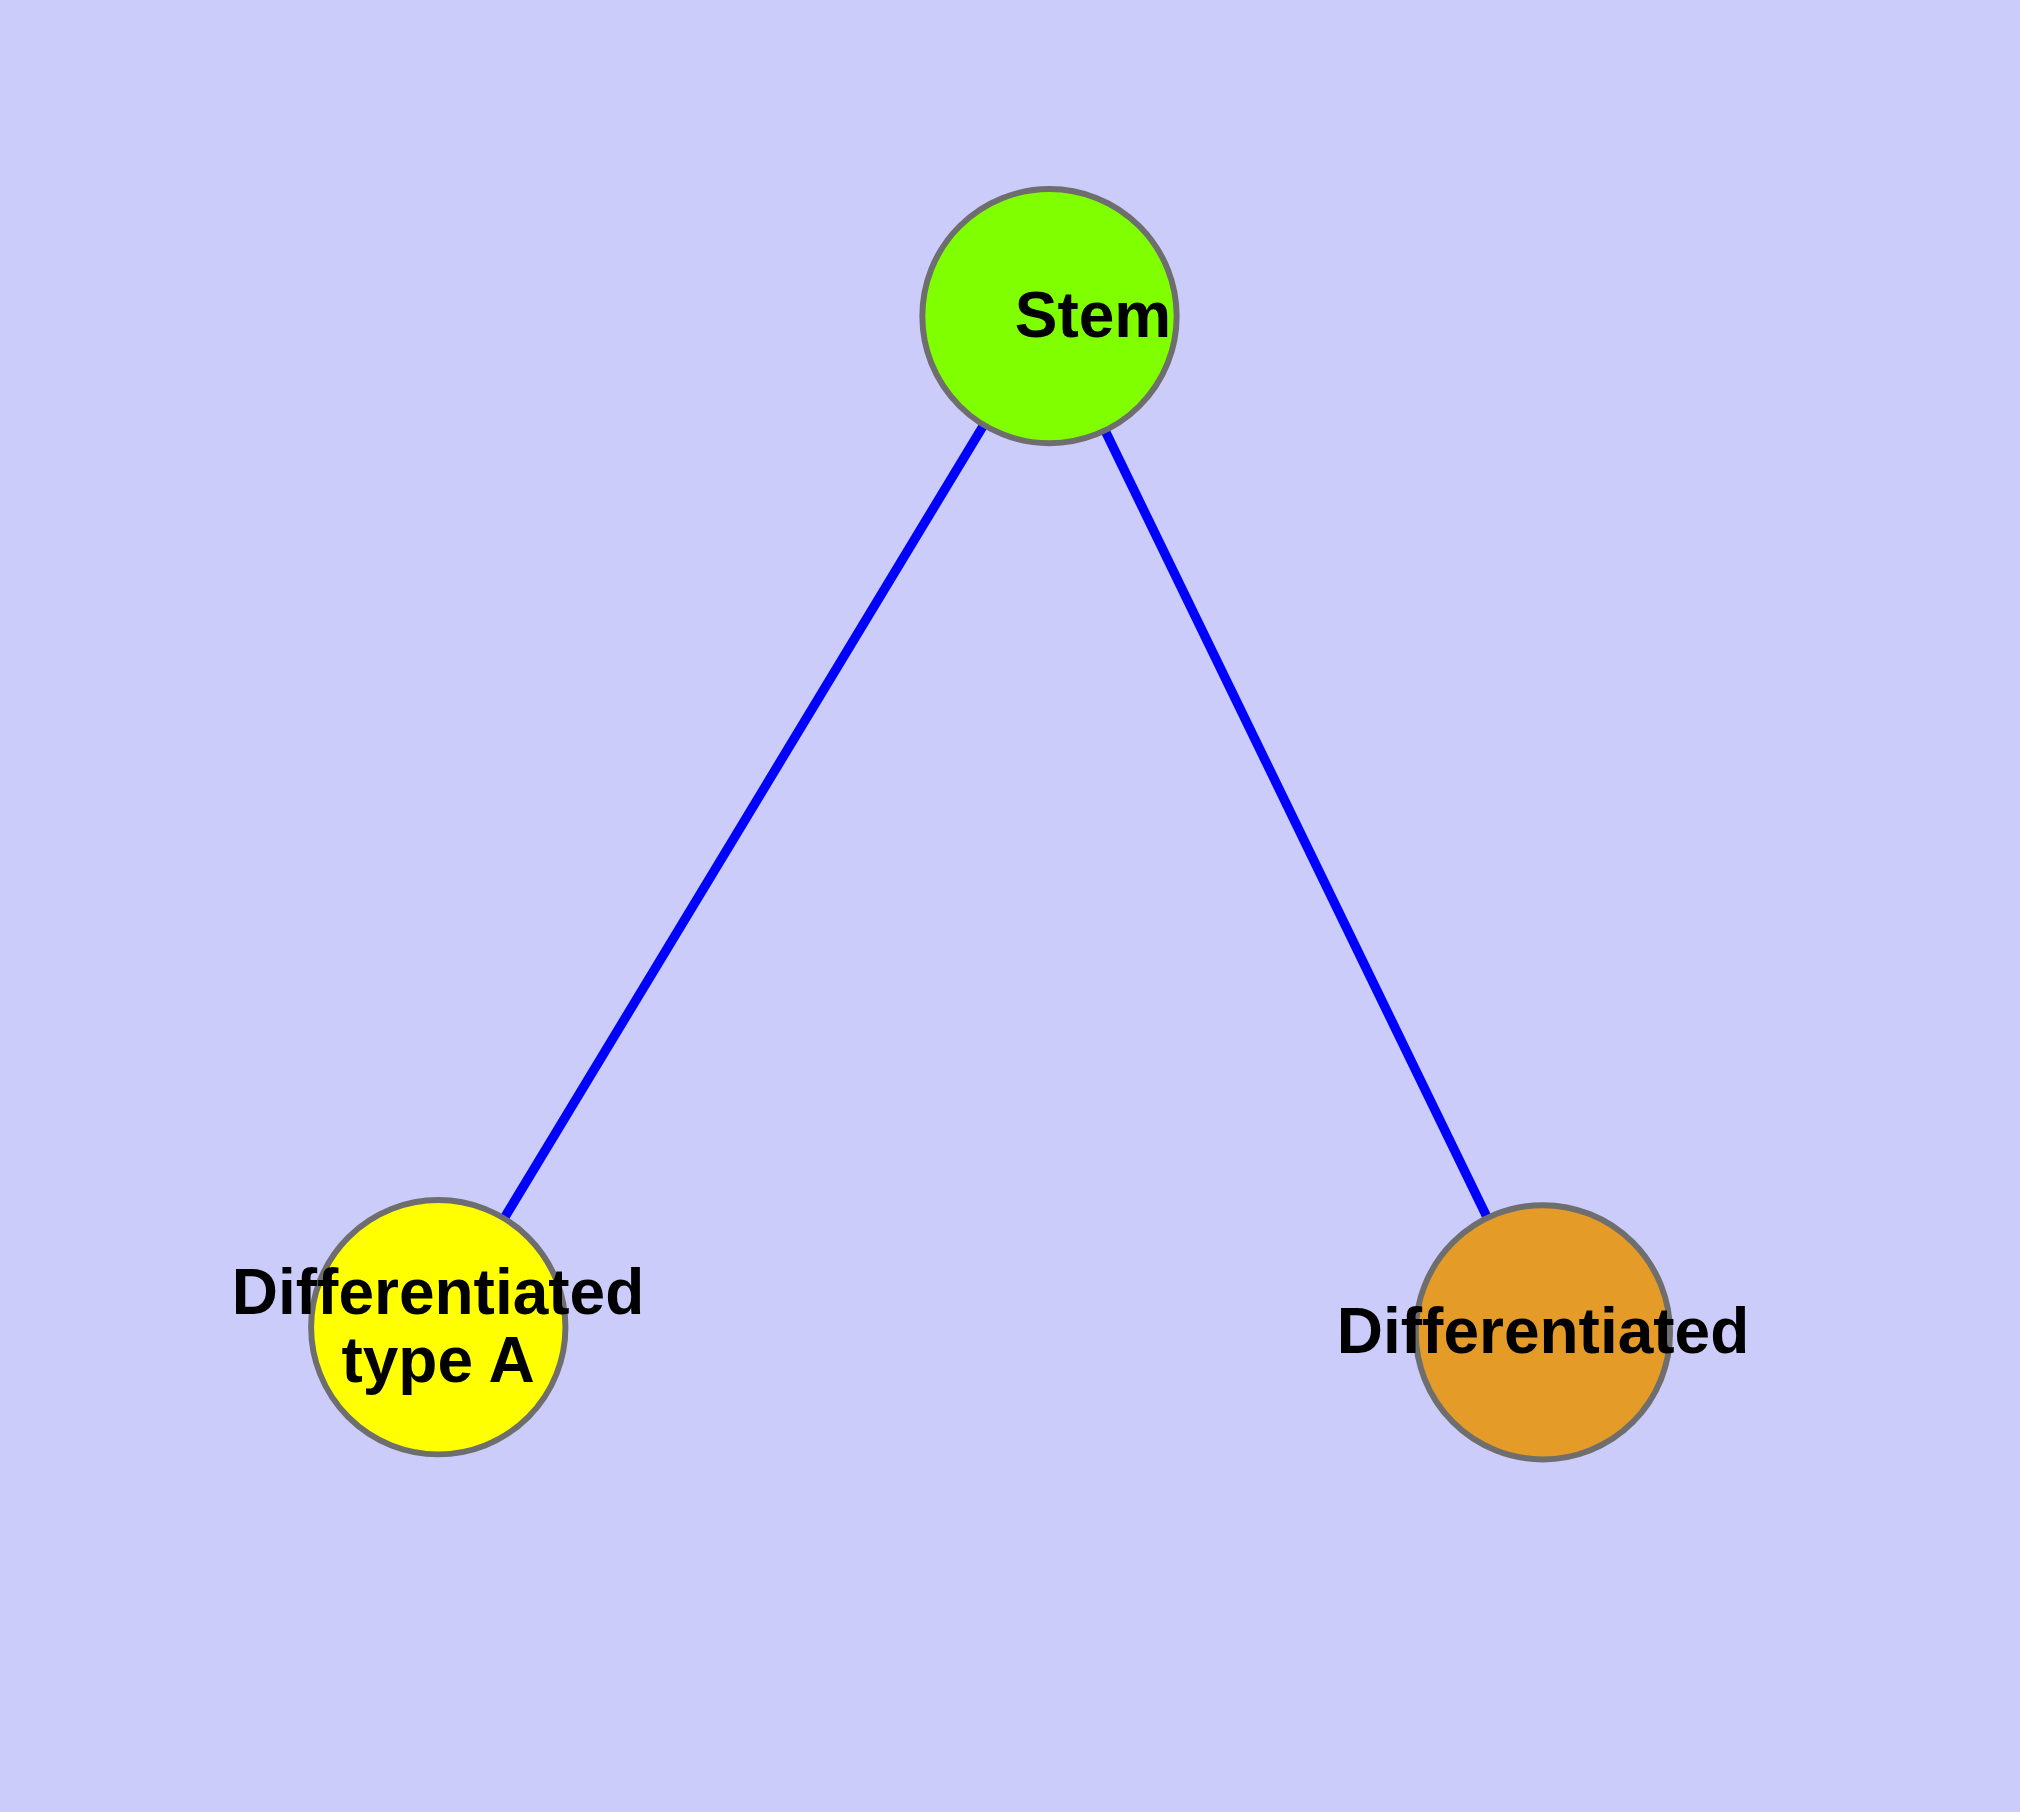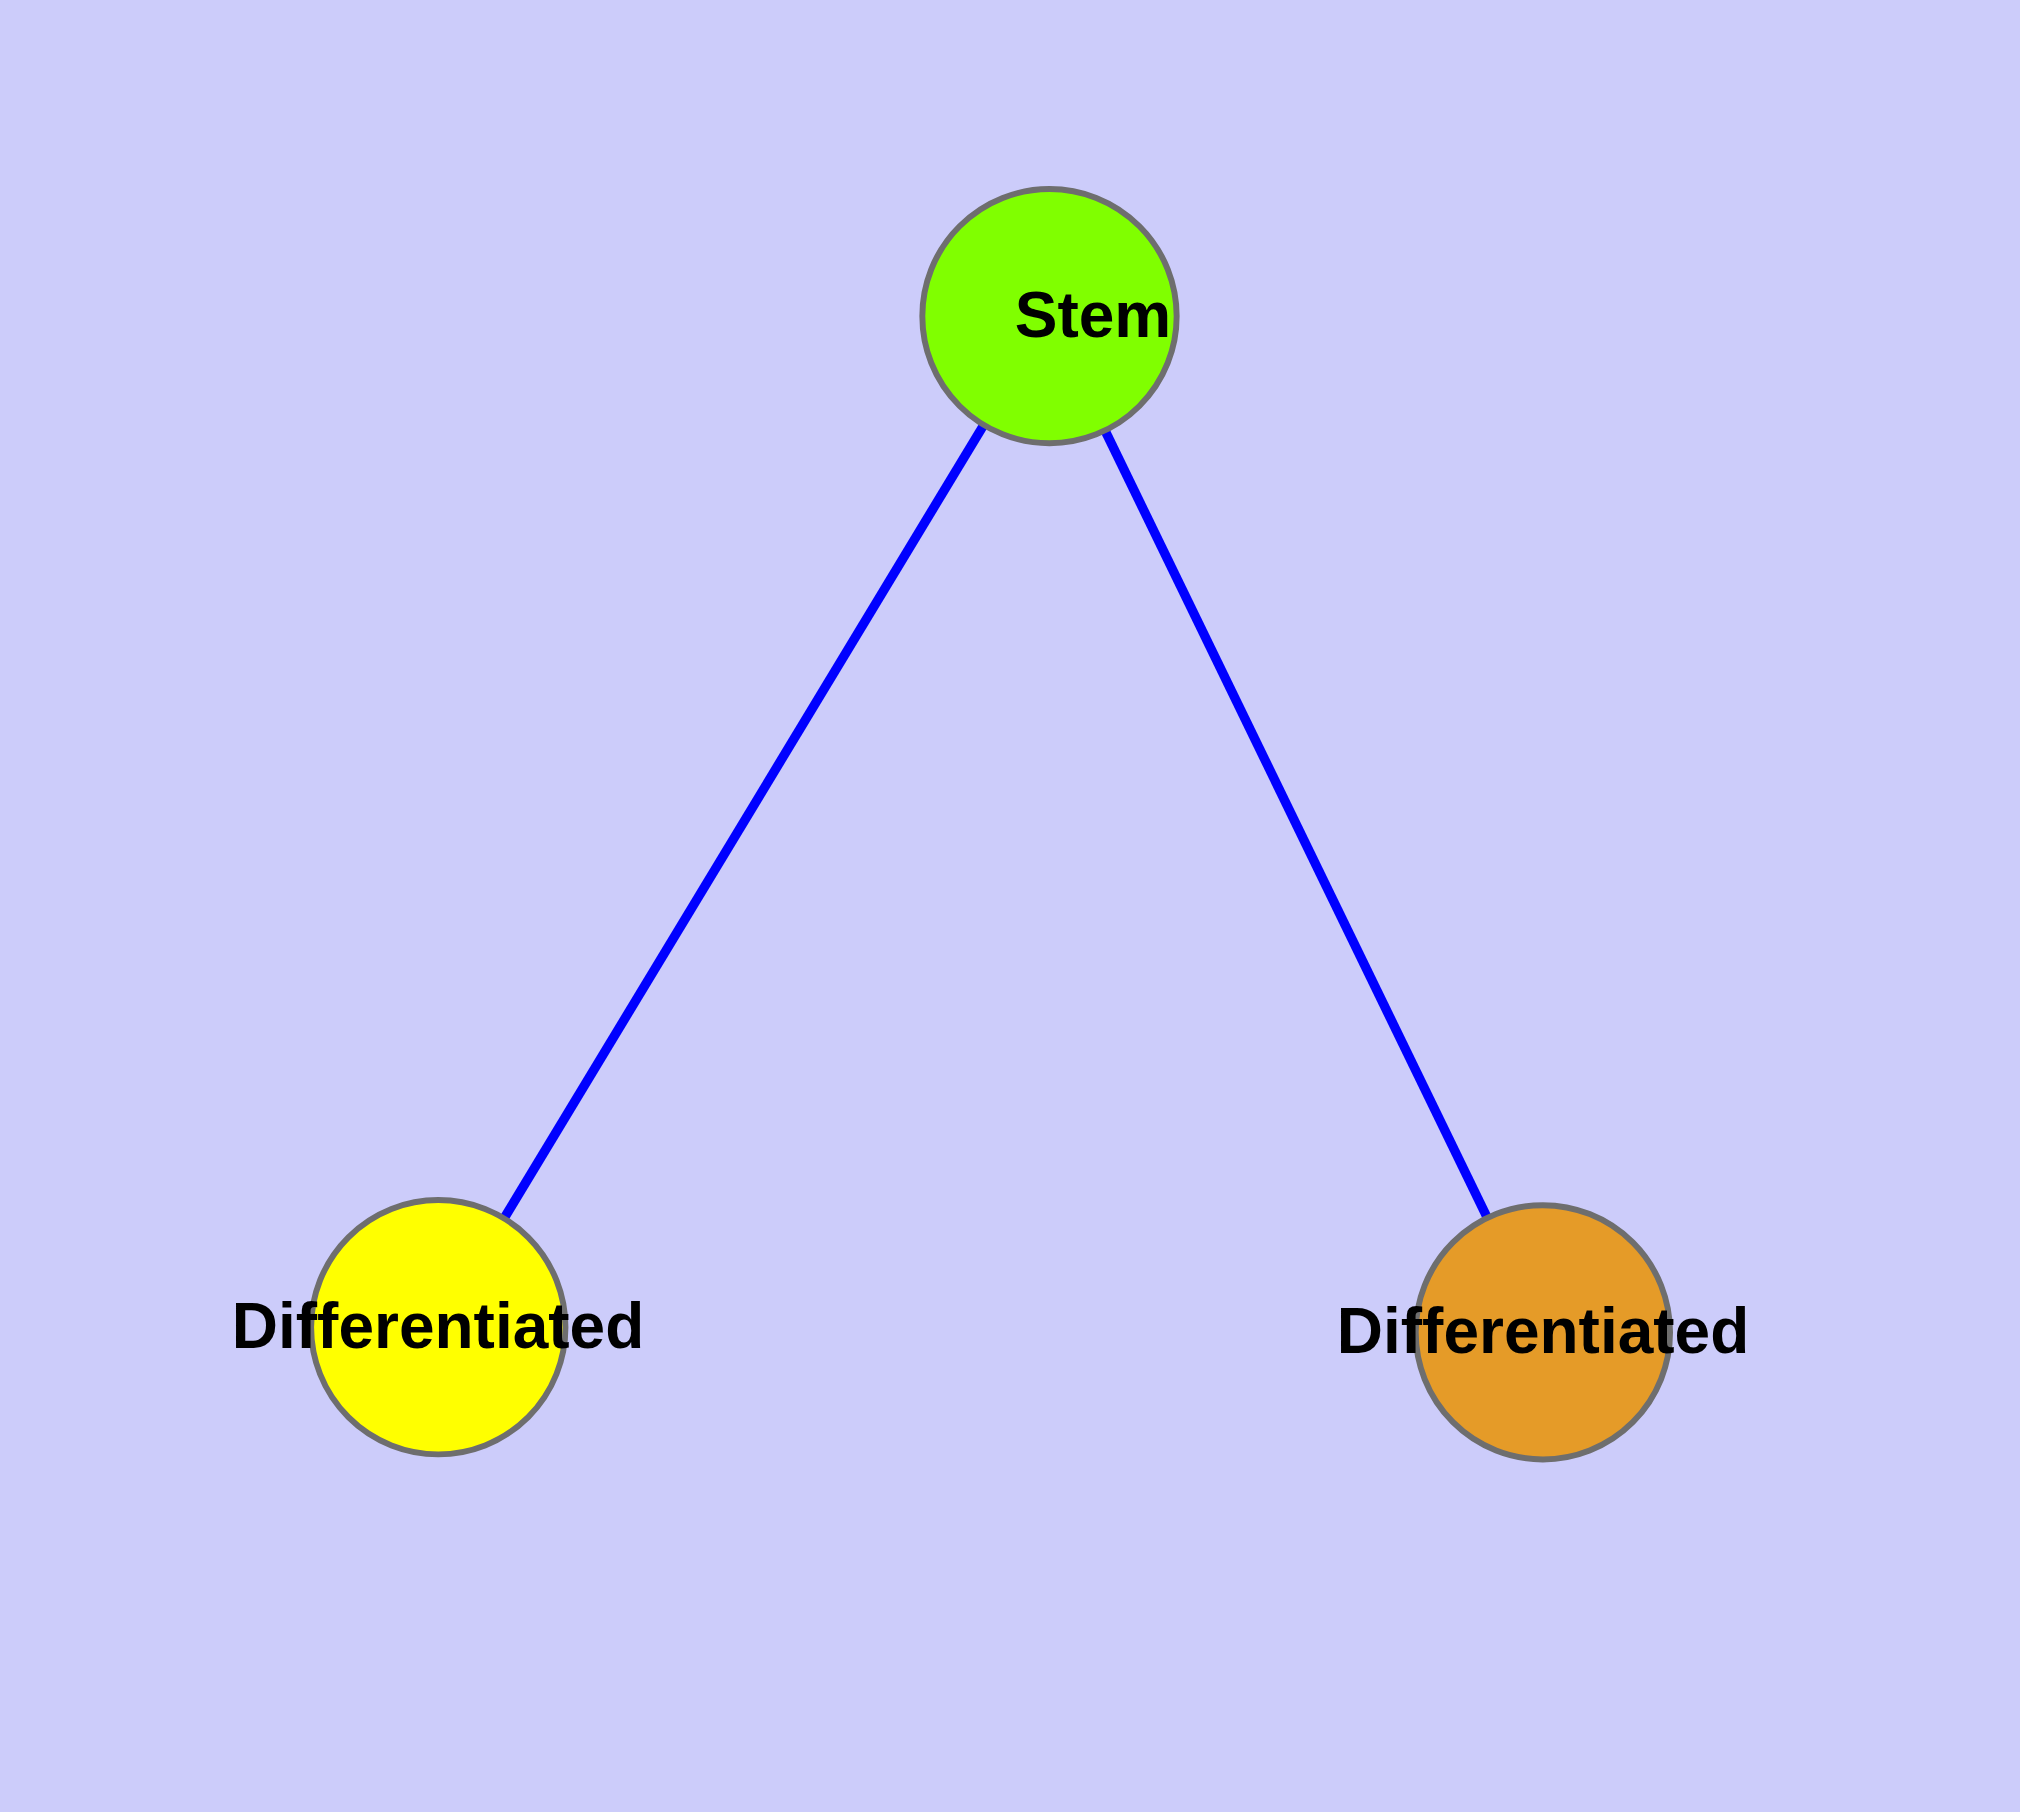--- a/index.html
+++ b/index.html
@@ -56,20 +56,21 @@
         <circle cx="1820" cy="1572" r="150" fill="#e59b28" stroke="#6e6e6e" stroke-width="7"></circle>
       </g>
   </svg>
 
   <div id="labels-layer">
       <div class="node-label" style="left: 1049px; top: 316px; font-size: 64px; color: rgb(0, 0, 0); margin-left: 44px;">
         <span class="line">Stem</span>
       </div>
       <div class="node-label" style="left: 438px; top: 1327px; font-size: 64px; color: rgb(0, 0, 0);">
         <span class="line">Differentiated</span>
+        <span class="line">type A</span>
       </div>
       <div class="node-label" style="left: 1543px; top: 1332px; font-size: 64px; color: rgb(0, 0, 0);">
         <span class="line">Differentiated</span>
       </div>
     </div>
 
 </div>
 
 
 </body></html>

